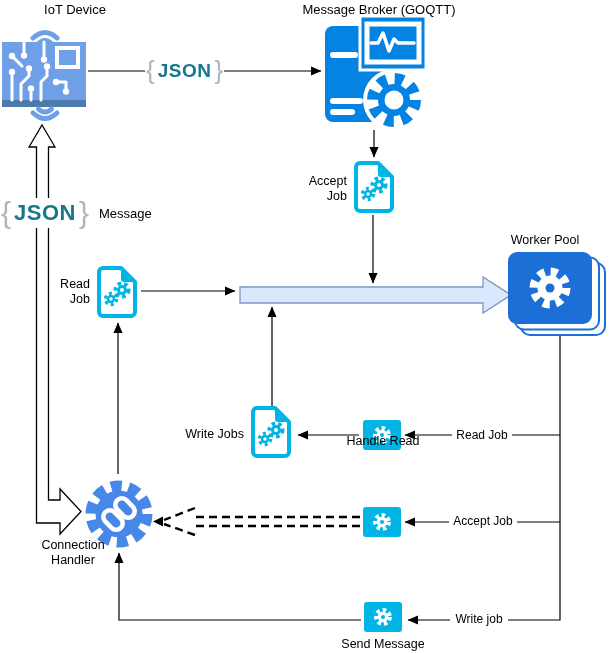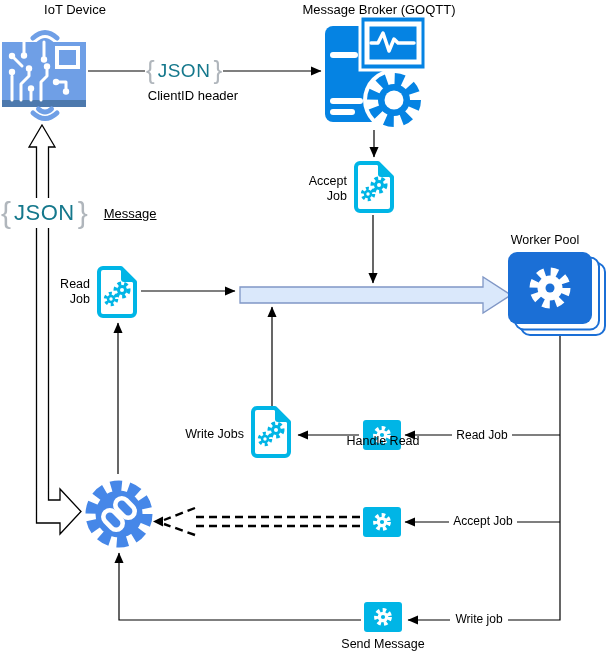--- a/index.html
+++ b/index.html
@@ -9,26 +9,26 @@
   }
   svg{display:block;}
   .layer{position:absolute;left:0;top:0;}
   .icon{position:absolute;}
   .lbl{position:absolute;font-size:12.5px;line-height:1.2;text-align:center;white-space:pre-line;}
   .lbl.right{text-align:right;}
   .edge-lbl{position:absolute;font-size:12px;line-height:1.1;text-align:center;background:#fff;padding:0 2px;}
   .json-lbl{position:absolute;display:flex;align-items:center;}
   .json-wrap{display:flex;align-items:center;background:#fff;padding:0 1px;}
   .brace{color:var(--brace_gray);font-weight:400;line-height:1;}
-  .json-word{color:var(--json_teal);font-weight:normal;letter-spacing:.5px;line-height:1;padding:0 3px;}
+  .json-word{color:var(--json_teal);font-weight:bold;letter-spacing:.5px;line-height:1;padding:0 3px;}
   .json-top .brace{font-size:26px;}
   .json-top .json-word{font-size:19px;}
   .json-left .brace{font-size:30px;}
   .json-left .json-word{font-size:22px;}
-  .json-caption{font-size:13px;color:#000;margin-left:15px;text-decoration:underline;}
+  .json-caption{font-size:13px;color:#000;margin-left:9px;}
   
   .f-iot{fill:var(--iot_blue);} .s-iot{stroke:var(--iot_blue);}
   .f-iotd{fill:var(--iot_blue_dark);}
   .f-brk{fill:var(--broker_blue);} .s-brk{stroke:var(--broker_blue);}
   .f-wrk{fill:var(--worker_blue);} .s-wrk{stroke:var(--worker_blue);}
   .f-cyn{fill:var(--cyan);} .s-cyn{stroke:var(--cyan);}
   .f-hnd{fill:var(--handler_blue);} .s-hnd{stroke:var(--handler_blue);}
   .f-w{fill:#fff;} .s-w{stroke:#fff;} .f-n{fill:none;}
   .edge{stroke:#000;stroke-width:1.2;fill:none;}
   .edge-dash{stroke:#000;stroke-width:2.4;fill:none;stroke-dasharray:8 5;}
@@ -178,29 +178,30 @@
   <div class="lbl" style="left:20px;top:2px;width:110px;font-size:13px">IoT Device</div>
   <div class="lbl" style="left:288px;top:2px;width:182px;font-size:13px">Message Broker (GOQTT)</div>
   <div class="lbl" style="left:500px;top:233px;width:90px">Worker Pool</div>
   <div class="lbl right" style="left:300px;top:174px;width:47px">Accept
 Job</div>
   <div class="lbl right" style="left:44px;top:277px;width:46px">Read
 Job</div>
   <div class="lbl right" style="left:180px;top:427px;width:64px">Write Jobs</div>
   <div class="lbl" style="left:340px;top:434px;width:86px">Handle Read</div>
   <div class="lbl" style="left:337px;top:637px;width:92px">Send Message</div>
+  <div class="lbl" style="left:28px;top:538px;width:90px">Connection
+Handler</div>
 
   <div class="json-lbl json-top" style="left:145px;top:54px;height:32px">
     <span class="json-wrap">
       <span class="brace">{</span>
       <span class="json-word">JSON</span>
       <span class="brace">}</span>
     </span>
   </div>
-  <div class="lbl" style="left:138px;top:88px;width:110px;font-size:13px">ClientID header</div>
 
   <div class="json-lbl json-left" style="left:0;top:195px;height:36px">
     <span class="json-wrap">
       <span class="brace">{</span>
       <span class="json-word">JSON</span>
       <span class="brace">}</span>
     </span>
     <span class="json-caption">Message</span>
   </div>
 

